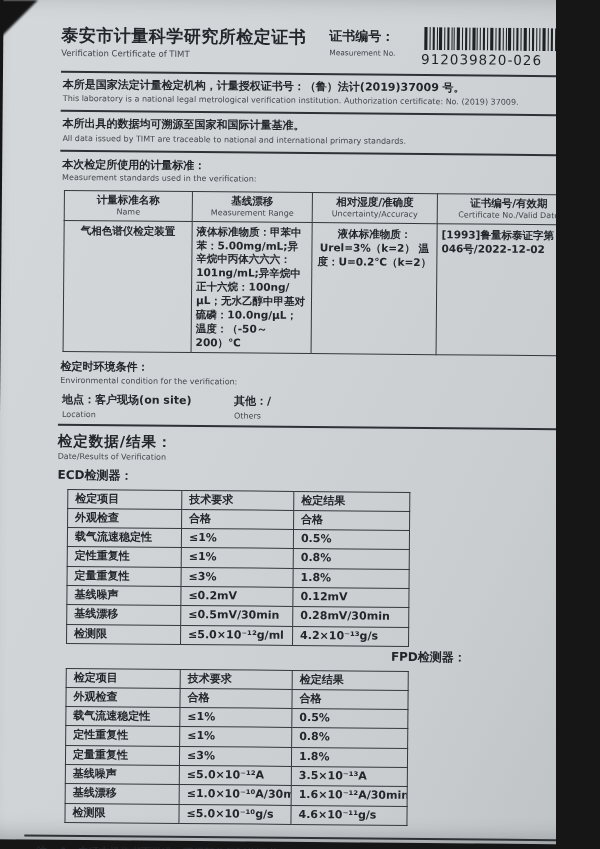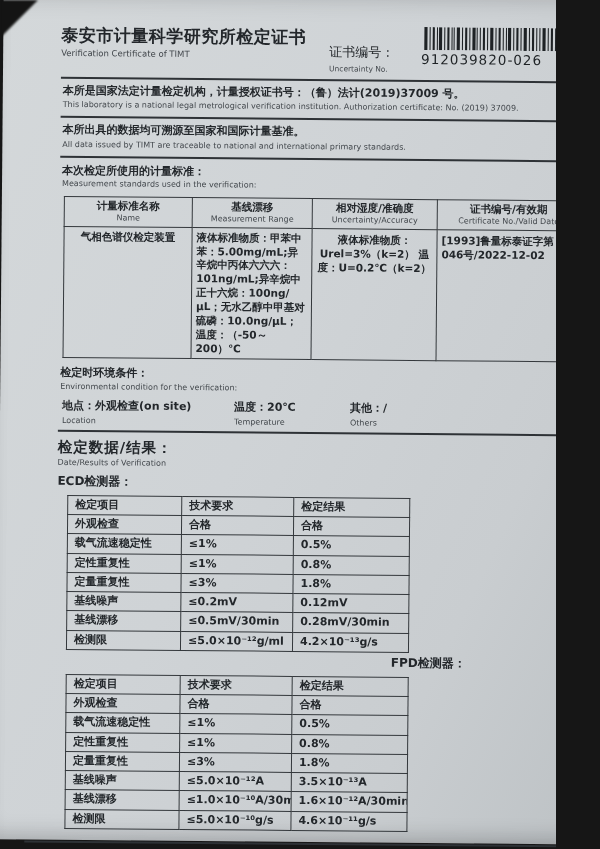--- a/index.html
+++ b/index.html
@@ -27,21 +27,21 @@
     position:absolute;left:58px;top:34px;width:524px;
     color:#23272b;font-size:11px;line-height:1.3;
   }
   .rule{border-bottom:2px solid #2e3236;}
   
   .header-row{display:flex;align-items:flex-start;}
   .title-block{width:268px;}
   .title-cn{font-size:17px;font-weight:700;letter-spacing:0.5px;white-space:nowrap;}
   .title-en{font-size:8.5px;color:#43484d;margin-top:2px;}
   .certno-block{width:78px;margin-top:2px;}
-  .certno-label{font-size:13px;font-weight:400;white-space:nowrap;margin-top:16px;}
+  .certno-label{font-size:13px;font-weight:700;white-space:nowrap;}
   .certno-label-en{font-size:7.5px;color:#43484d;margin-top:3px;}
   .barcode-block{margin-left:14px;margin-top:0px;text-align:left;}
   .barcode-block svg{display:block;}
   .certno-value{font-size:13.5px;letter-spacing:1px;margin-top:1px;color:#1e2225;}
   .hr1{margin-top:5px;}
   
   .statement{padding:5px 0 6px 2px;border-bottom:2px solid #2e3236;}
   .st-cn{font-size:11px;font-weight:600;}
   .st-en{font-size:8px;color:#43484d;margin-top:2px;}
   
@@ -97,21 +97,21 @@
   <div class="paper">
     <div class="content">
 
       <div class="header-row">
         <div class="title-block">
           <div class="title-cn">泰安市计量科学研究所检定证书</div>
           <div class="title-en">Verification Certificate of TIMT</div>
         </div>
         <div class="certno-block">
           <div class="certno-label">证书编号：</div>
-          <div class="certno-label-en">Uncertainty No.</div>
+          <div class="certno-label-en">Measurement No.</div>
         </div>
         <div class="barcode-block">
           <svg width="142" height="23" viewBox="0 0 130 22">
             <path fill="#1e2225" d="M0 0h3v22H0z M5 0h1v22H5z M8 0h2v22H8z M12 0h1v22h-1z M14 0h3v22h-3z M19 0h1v22h-1z M22 0h2v22h-2z M26 0h1v22h-1z M28 0h1v22h-1z M31 0h3v22h-3z M36 0h1v22h-1z M39 0h2v22h-2z M43 0h1v22h-1z M46 0h3v22h-3z M50 0h1v22h-1z M53 0h1v22h-1z M56 0h2v22h-2z M60 0h1v22h-1z M63 0h3v22h-3z M68 0h1v22h-1z M71 0h2v22h-2z M75 0h1v22h-1z M78 0h1v22h-1z M80 0h3v22h-3z M85 0h1v22h-1z M88 0h2v22h-2z M92 0h1v22h-1z M95 0h3v22h-3z M100 0h1v22h-1z M103 0h2v22h-2z M107 0h1v22h-1z M110 0h1v22h-1z M113 0h3v22h-3z M118 0h1v22h-1z M121 0h2v22h-2z M125 0h1v22h-1z M128 0h2v22h-2z"></path>
           </svg>
           <div class="certno-value">912039820-026</div>
         </div>
       </div>
       <div class="rule hr1"></div>
 
@@ -152,26 +152,22 @@
           </tr>
         </tbody>
       </table>
 
       <div class="sec-heading env-heading">
         <div class="sec-cn">检定时环境条件：</div>
         <div class="sec-en">Environmental condition for the verification:</div>
       </div>
       <div class="env-row">
         <div class="env-field env-f0">
-          <div class="env-cn"><span>地点：</span><span>外观检查(on site)</span></div>
+          <div class="env-cn"><span>地点：</span><span>客户现场(on site)</span></div>
           <div class="env-en">Location</div>
-        </div>
-        <div class="env-field env-f1">
-          <div class="env-cn"><span>温度：</span><span>20℃</span></div>
-          <div class="env-en">Temperature</div>
         </div>
         <div class="env-field env-f3">
           <div class="env-cn"><span>其他：</span><span>/</span></div>
           <div class="env-en">Others</div>
         </div>
       </div>
 
       <div class="res-heading">
         <div class="res-cn">检定数据/结果：</div>
         <div class="res-en">Date/Results of Verification</div>

